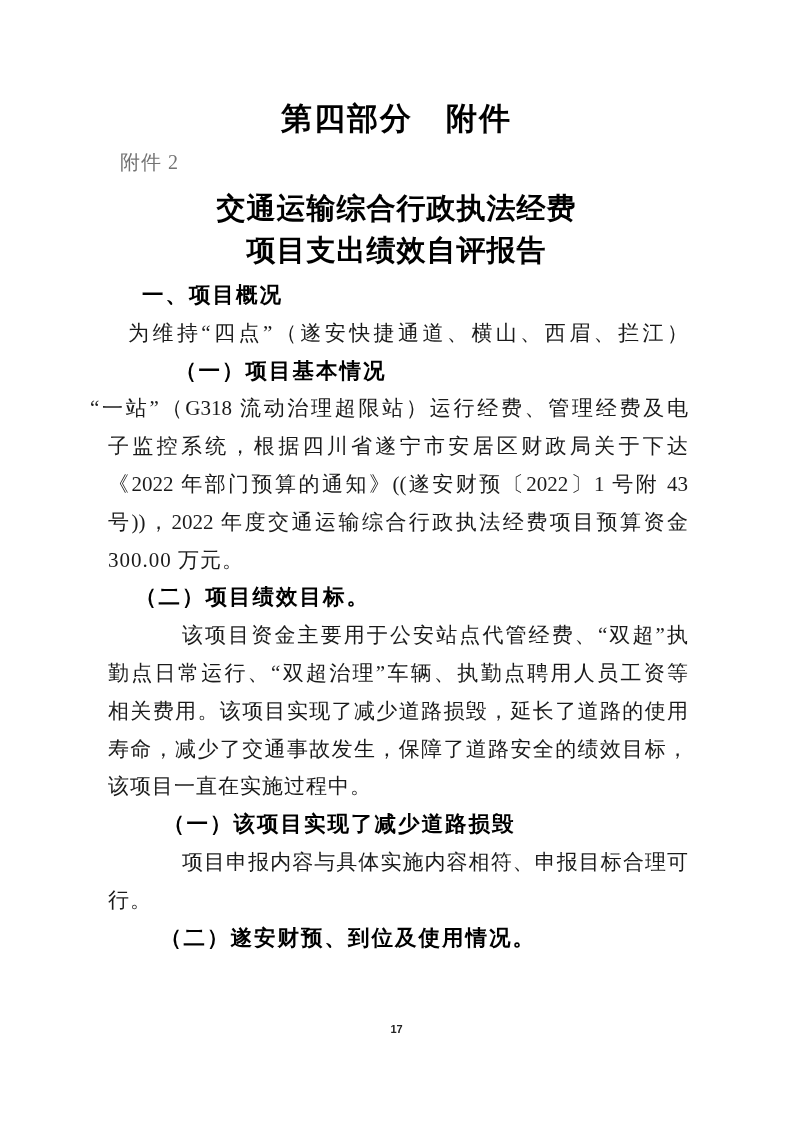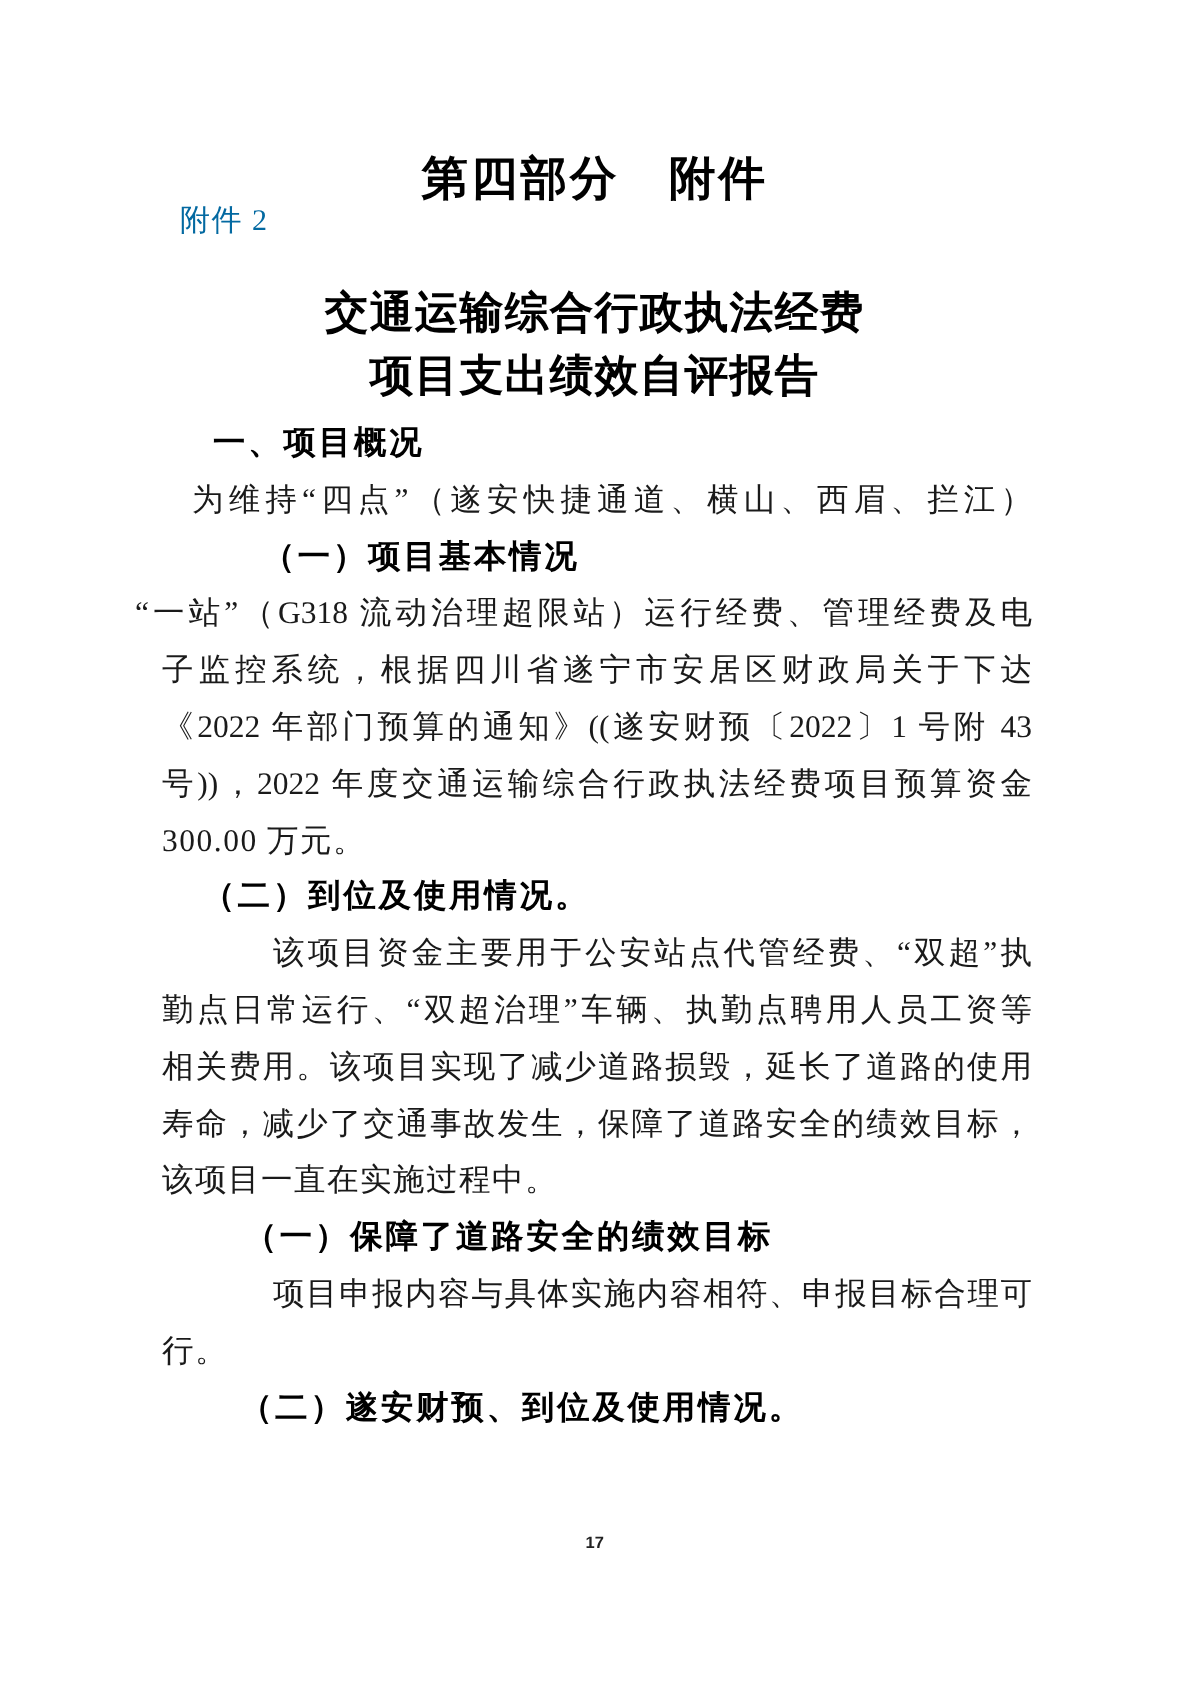--- a/index.html
+++ b/index.html
@@ -23,25 +23,25 @@
     text-align: center;
     font-family: "Liberation Sans", "DejaVu Sans", sans-serif;
     font-weight: bold;
     font-size: 31px;
     letter-spacing: 2px;
     white-space: pre;
     color: #000000;
   }
   .attachment-label {
     position: absolute;
-    top: 133px;
+    top: 149px;
     left: 120px;
     font-size: 20px;
     letter-spacing: 1px;
-    color: #0369a1;
+    color: #737373;
   }
   .main-title {
     position: absolute;
     left: 0;
     width: 100%;
     text-align: center;
     font-weight: bold;
     font-size: 29px;
     letter-spacing: 1px;
     color: #000000;
@@ -104,30 +104,30 @@
 
     <div class="line fill" style="text-indent:20px">为维持“四点”（遂安快捷通道、横山、西眉、拦江）</div>
 
     <div class="line heading" style="padding-left:67px">（一）项目基本情况</div>
     <div class="line fill" style="text-indent:-18px">“一站”（G318 流动治理超限站）运行经费、管理经费及电</div>
     <div class="line fill">子监控系统，根据四川省遂宁市安居区财政局关于下达</div>
     <div class="line fill">《2022 年部门预算的通知》((遂安财预〔2022〕1 号附 43</div>
     <div class="line fill">号))，2022 年度交通运输综合行政执法经费项目预算资金</div>
     <div class="line">300.00 万元。</div>
 
-    <div class="line heading" style="padding-left:27px">（二）到位及使用情况。</div>
+    <div class="line heading" style="padding-left:27px">（二）项目绩效目标。</div>
 
     <div class="line fill" style="text-indent:74px">该项目资金主要用于公安站点代管经费、“双超”执</div>
     <div class="line fill">勤点日常运行、“双超治理”车辆、执勤点聘用人员工资等</div>
     <div class="line fill">相关费用。该项目实现了减少道路损毁，延长了道路的使用</div>
     <div class="line fill">寿命，减少了交通事故发生，保障了道路安全的绩效目标，</div>
     <div class="line">该项目一直在实施过程中。</div>
 
 
-    <div class="line heading" style="padding-left:55px">（一）保障了道路安全的绩效目标</div>
+    <div class="line heading" style="padding-left:55px">（一）该项目实现了减少道路损毁</div>
 
     <div class="line fill" style="text-indent:74px">项目申报内容与具体实施内容相符、申报目标合理可</div>
     <div class="line">行。</div>
 
     <div class="line heading" style="padding-left:52px">（二）遂安财预、到位及使用情况。</div>
 
   </div>
 
   <div class="page-number">17</div>
 

